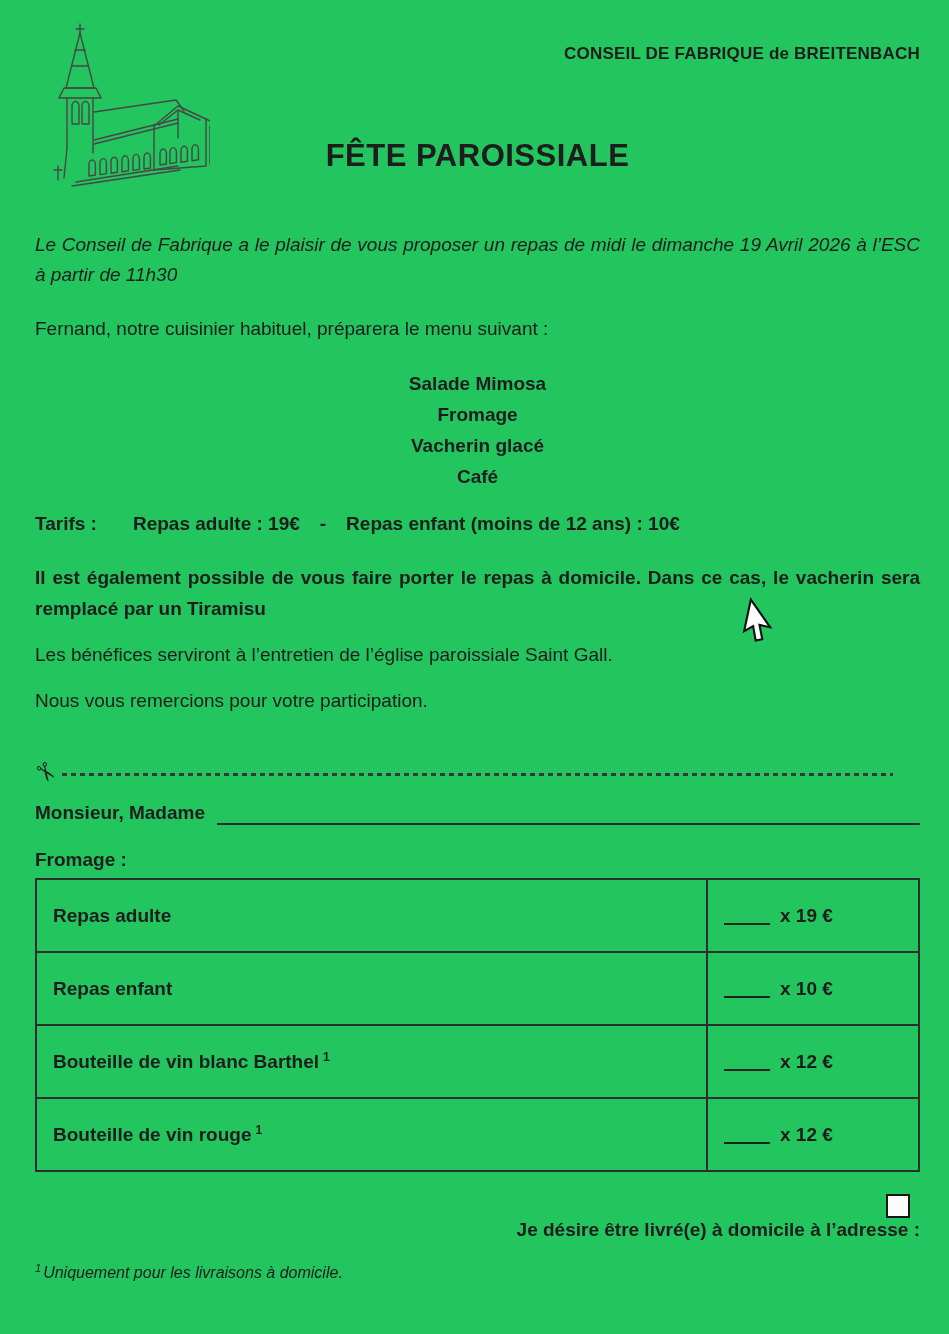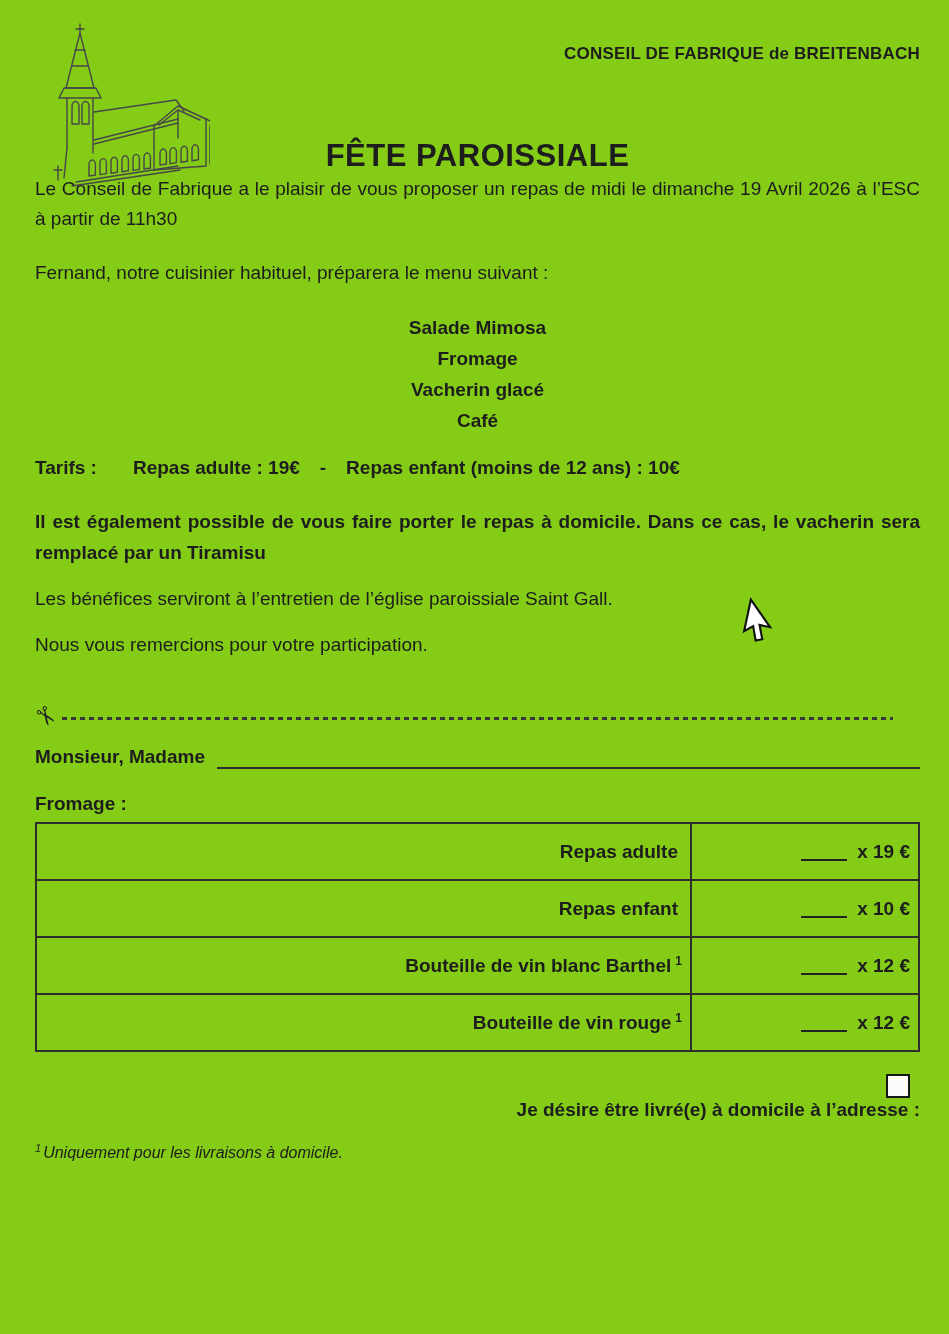--- a/index.html
+++ b/index.html
@@ -1,20 +1,20 @@
 <!DOCTYPE html>
 <html><head>
 <meta charset="utf-8">
 <style>
   html,body{margin:0;padding:0;background:#e8e8e8;}
   .page{
     position:relative;
     width:949px;height:1334px;
     margin:0 auto;
-    background:#84cc16;
+    background:#22c55e;
     font-family:"Liberation Sans","DejaVu Sans",sans-serif;
     color:#1d1d1d;
     overflow:hidden;
   }
   .content{padding:0 29px 0 35px;}
 
   
   .doc-header{
     padding-top:44px;
     text-align:right;
@@ -34,21 +34,21 @@
     font-weight:bold;
     letter-spacing:.5px;
   }
 
   p{margin:0;}
   .body-text{
     font-size:19px;
     line-height:30px;
     text-align:justify;
   }
-  .p1{}
+  .p1{margin-top:56px;font-style:italic;}
   .p2{margin-top:24px;text-align:left;}
 
   .menu{margin-top:24px;text-align:center;font-weight:bold;}
   .menu .menu-line{font-size:19px;line-height:31px;}
 
   .tarifs{
     margin-top:17px;
     font-size:19px;
     font-weight:bold;
     line-height:30px;
@@ -105,22 +105,21 @@
   table.order{
     margin-top:7px;
     width:100%;
     border-collapse:collapse;
   }
   table.order td{
     border:2px solid #2e2e2e;
     height:39px;
     font-size:19px;
     font-weight:bold;
-    padding:8px;
-    text-align:right;
+    padding:16px;
   }
   td.lbl{padding-left:10px;width:637px;}
   td.prc{padding-left:118px;white-space:nowrap;}
   td.lbl sup{font-size:12px;margin-left:4px;}
   .qty-blank{
     display:inline-block;
     width:46px;
     border-bottom:2.4px solid #222;
     position:relative;
     top:3px;

